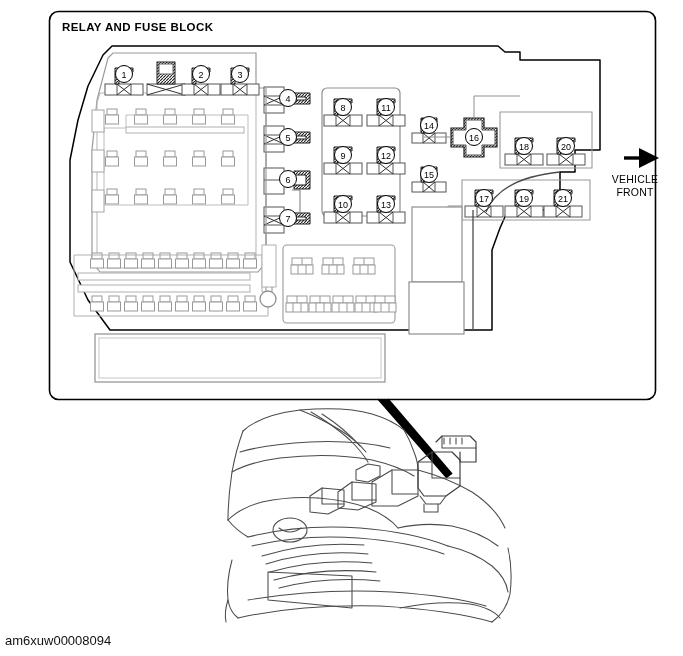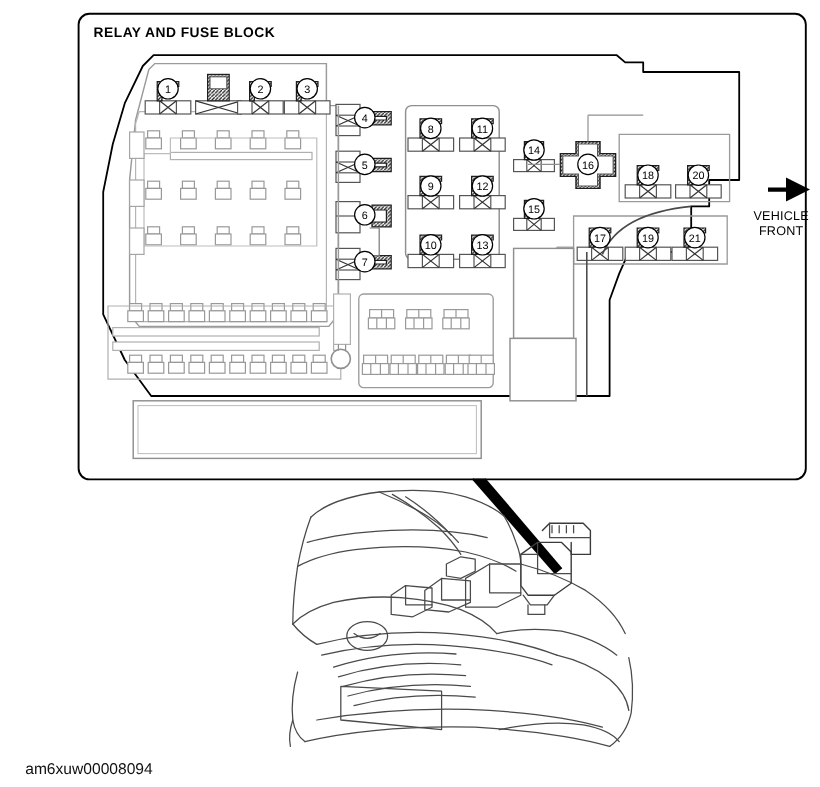--- a/index.html
+++ b/index.html
@@ -10,21 +10,21 @@
   }
   body {
     width: 683px;
     height: 656px;
     font-family: "Liberation Sans", sans-serif;
     position: relative;
     overflow: hidden;
   }
   #stage {
     position: absolute;
-    left: 16px; top: 0;
+    left: 0; top: 0;
     width: 665px;
     height: 656px;
   }
   svg { display: block; }
 
   
   .t-title {
     font-family: "Liberation Sans", sans-serif;
     font-size: 11.5px;
     font-weight: bold;

